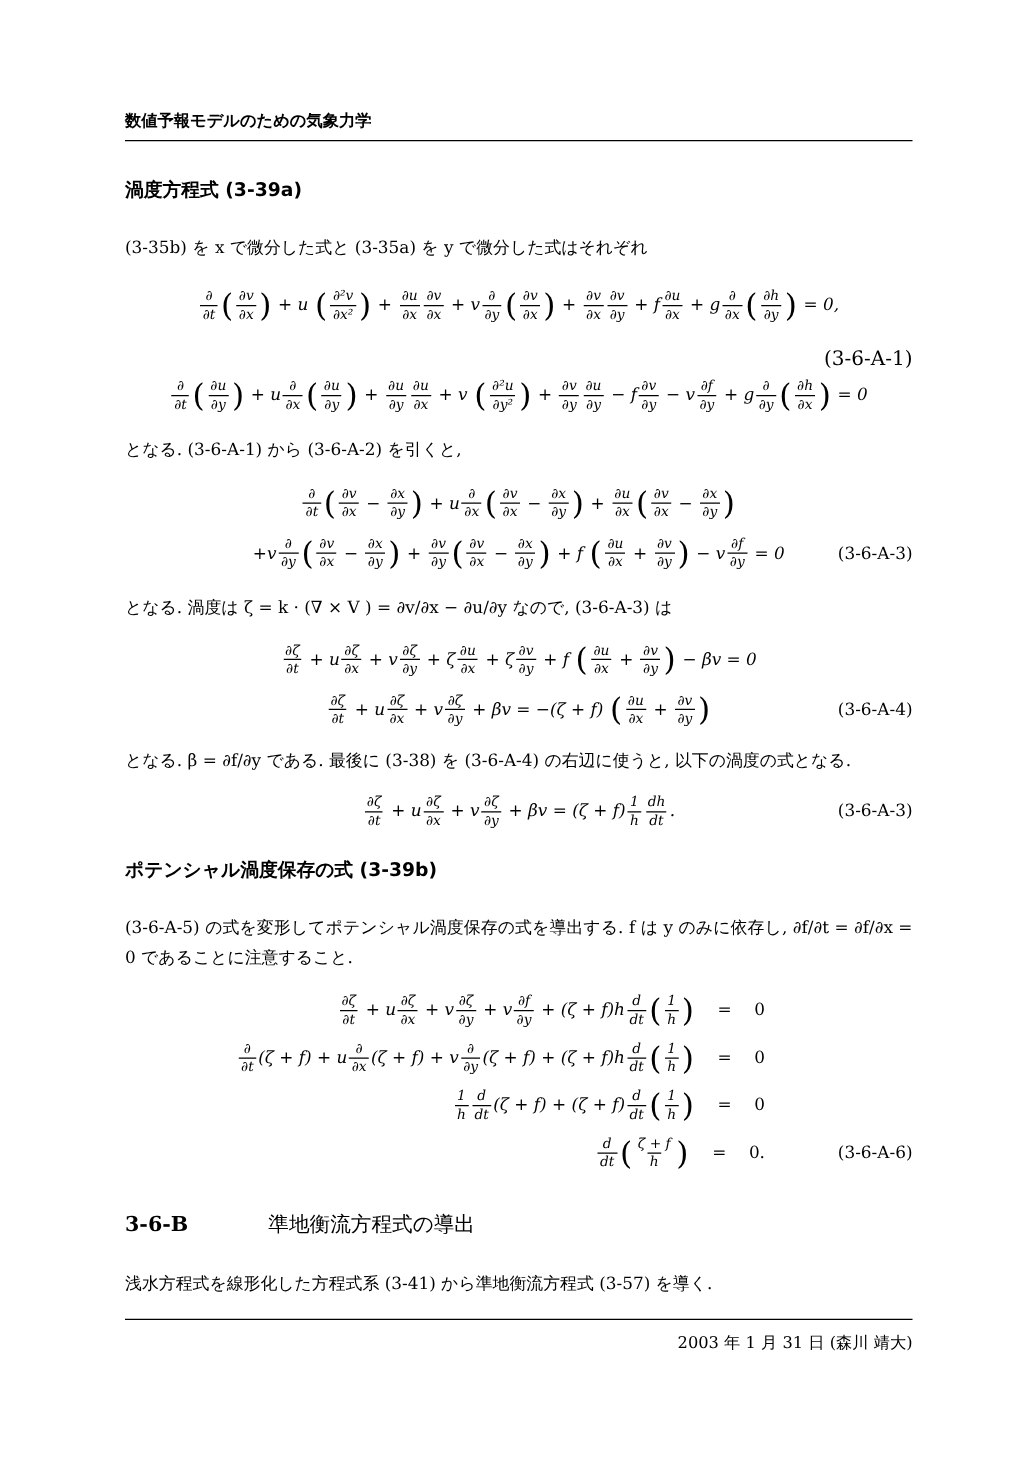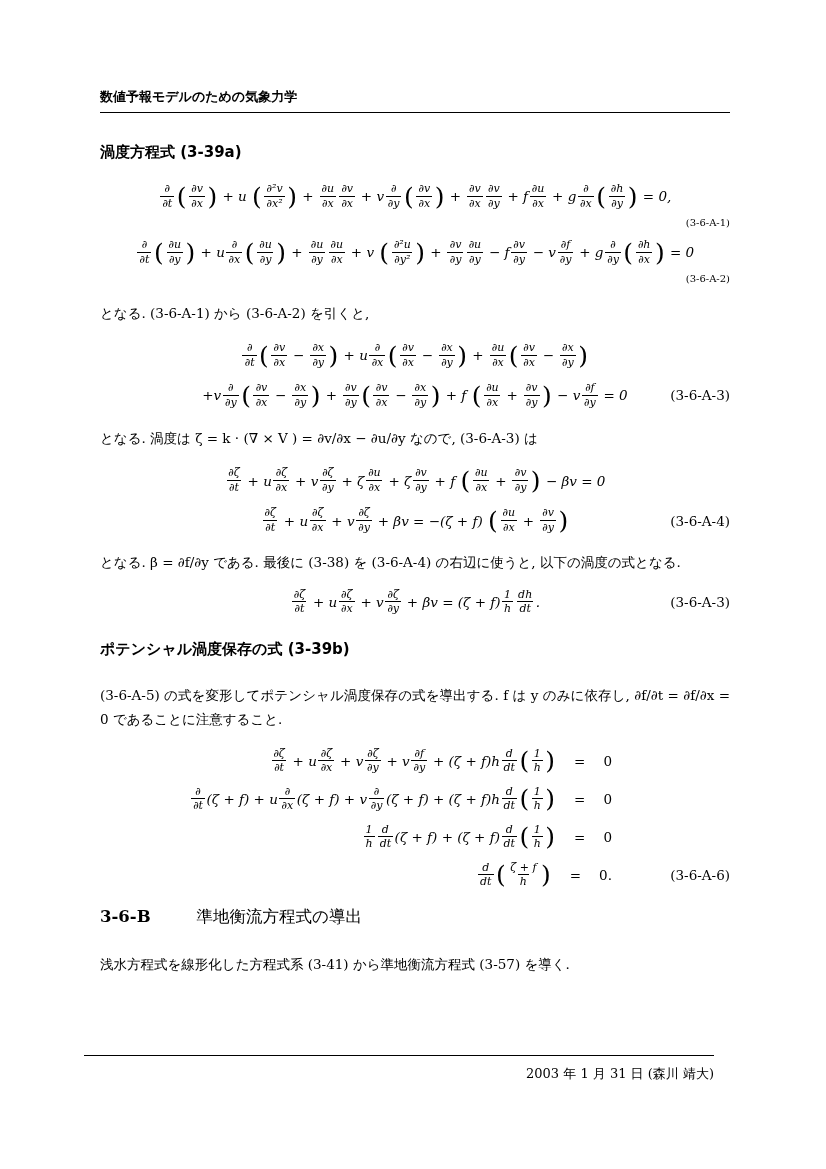--- a/index.html
+++ b/index.html
@@ -21,50 +21,51 @@
   .para{font-size:13.5px;line-height:1.8;margin-top:24px;text-align:justify;}
   
   .eq-block{position:relative;}
   .eq-line{display:flex;justify-content:center;align-items:center;font-style:italic;font-size:13.5px;min-height:36px;}
   .mi{white-space:pre;}
   .frac{display:inline-flex;flex-direction:column;align-items:center;font-size:11px;line-height:1.25;margin:0 1.5px;text-align:center;}
   .frac .num{padding:0 2px;}
   .frac .den{border-top:1px solid #000;padding:0 2px;}
   .bigp{font-style:normal;font-size:25px;font-weight:400;margin:0 1px;line-height:1;}
   .eq-num{position:absolute;right:0;top:50%;transform:translateY(-50%);font-style:normal;font-size:13.5px;}
-  .eq-num-line{text-align:right;font-size:10px;height:17px;line-height:17px;margin-top:0;}
+  .eq-num-line{text-align:right;font-size:16px;height:17px;line-height:17px;margin-top:16px;}
   .eq-stack{display:flex;flex-direction:column;gap:4px;margin-top:12px;}
   .eq-rel{position:relative;}
   
   .align-block{display:flex;flex-direction:column;gap:7px;margin-top:14px;padding-right:118px;}
   .align-row{display:flex;justify-content:flex-end;align-items:center;gap:18px;font-style:italic;font-size:13.5px;min-height:31px;position:relative;}
   .eq-inline{display:flex;align-items:center;}
   .align-rel,.align-rhs{font-style:normal;}
   .align-row .eq-num{right:-118px;}
   
-  .secb{display:flex;align-items:baseline;gap:46px;margin-top:16px;}
+  .secb{display:flex;align-items:baseline;gap:64px;margin-top:31px;}
   .secb-label{font-weight:bold;font-size:16.5px;}
   .secb-title{font-family:"DejaVu Sans","Liberation Sans",sans-serif;font-weight:normal;font-size:16.5px;}
   
-  .pg-footer{position:absolute;left:84px;width:630px;top:1055px;}
+  .pg-footer{position:absolute;left:100px;width:630px;top:1055px;}
   .footer-rule{border-bottom:1px solid #000;}
   .footer-text{text-align:right;font-size:13px;margin-top:9px;}
 </style>
 </head>
 <body>
 
 <div class="page">
   <div class="content">
 
     <div class="pg-header">
       <span class="hdr-left">数値予報モデルのための気象力学</span>
     </div>
     <div class="header-rule"></div>
 
     <div class="subheading">渦度方程式 (3-39a)</div>
+    <div class="para">(3-35b) を x で微分した式と (3-35a) を y で微分した式はそれぞれ</div>
 
     <div class="eq-block" style="margin-top:16px">
       <div class="eq-line">
           <span class="frac">
             <span class="num">∂</span>
             <span class="den">∂t</span>
           </span>
           <span class="bigp">(</span>
           <span class="frac">
             <span class="num">∂v</span>
@@ -192,21 +193,20 @@
             <span class="den">∂y</span>
           </span>
           <span class="bigp">(</span>
           <span class="frac">
             <span class="num">∂h</span>
             <span class="den">∂x</span>
           </span>
           <span class="bigp">)</span>
           <span class="mi"> = 0</span>
         </div>
-      <div class="eq-num-line">(3-6-A-2)</div>
     </div>
 
     <div class="para" style="margin-top:14px">となる. (3-6-A-1) から (3-6-A-2) を引くと,</div>
 
     <div class="eq-stack">
       <div class="eq-line">
           <span class="frac">
             <span class="num">∂</span>
             <span class="den">∂t</span>
           </span>

